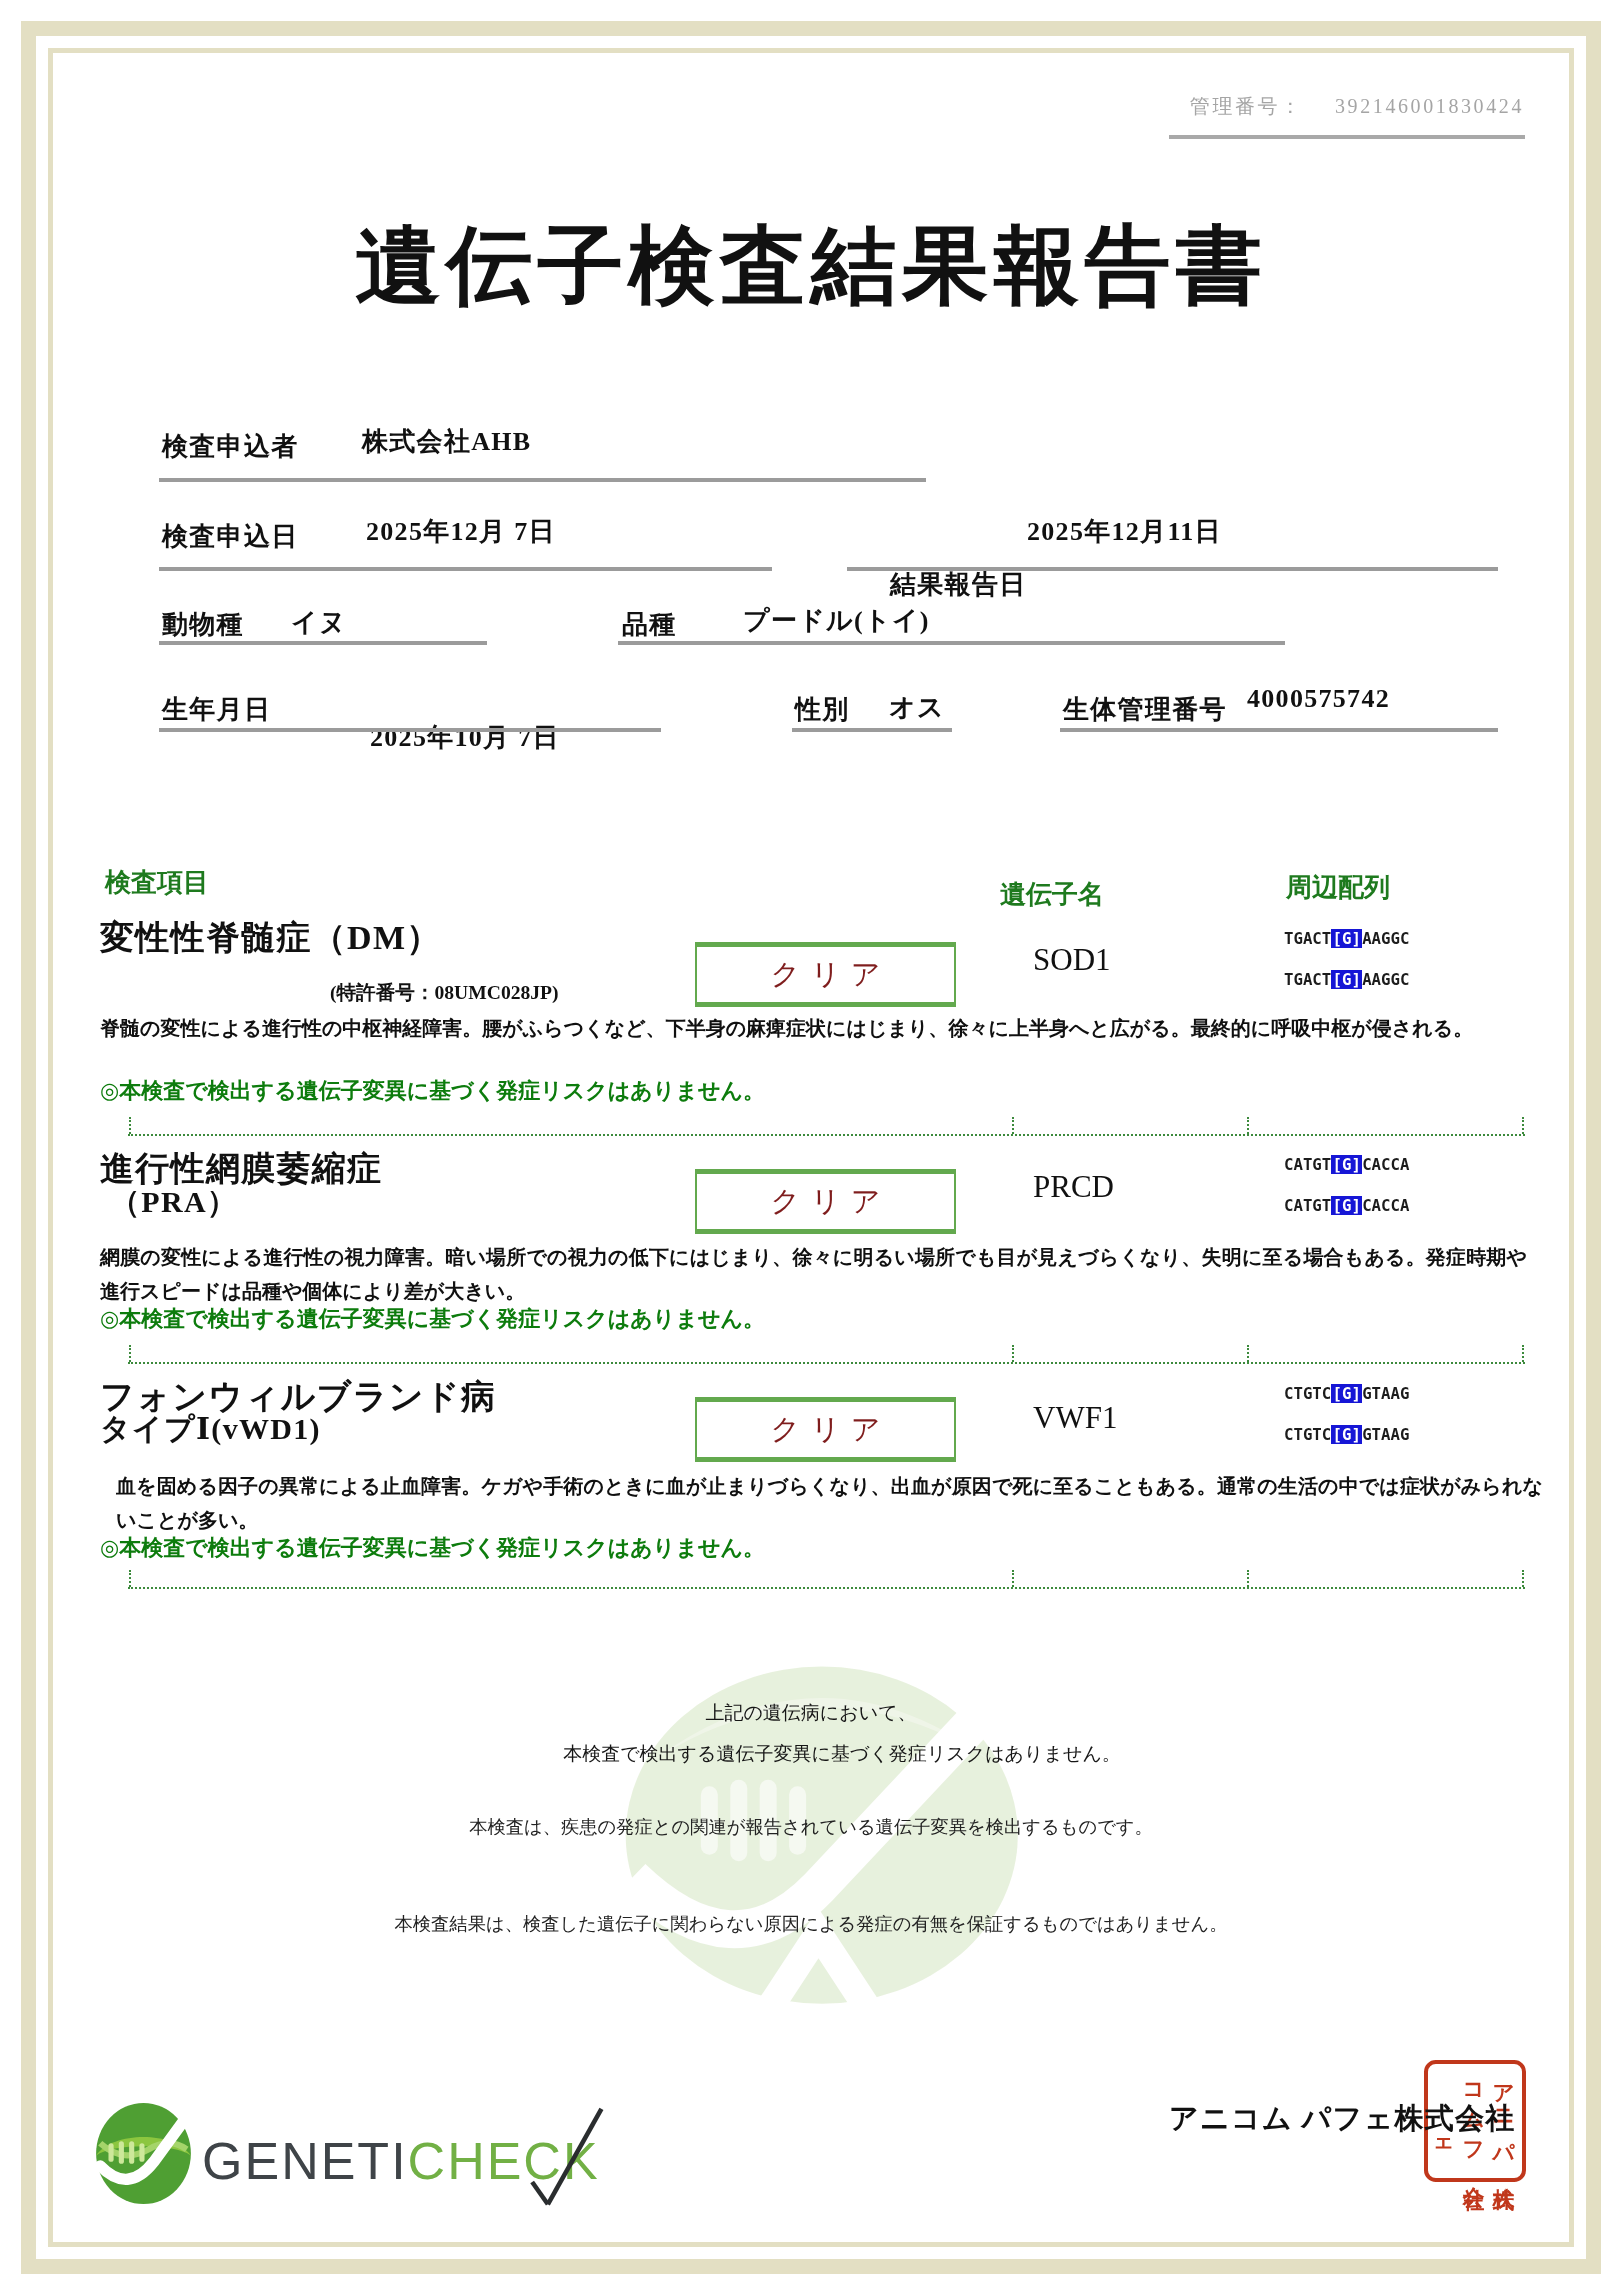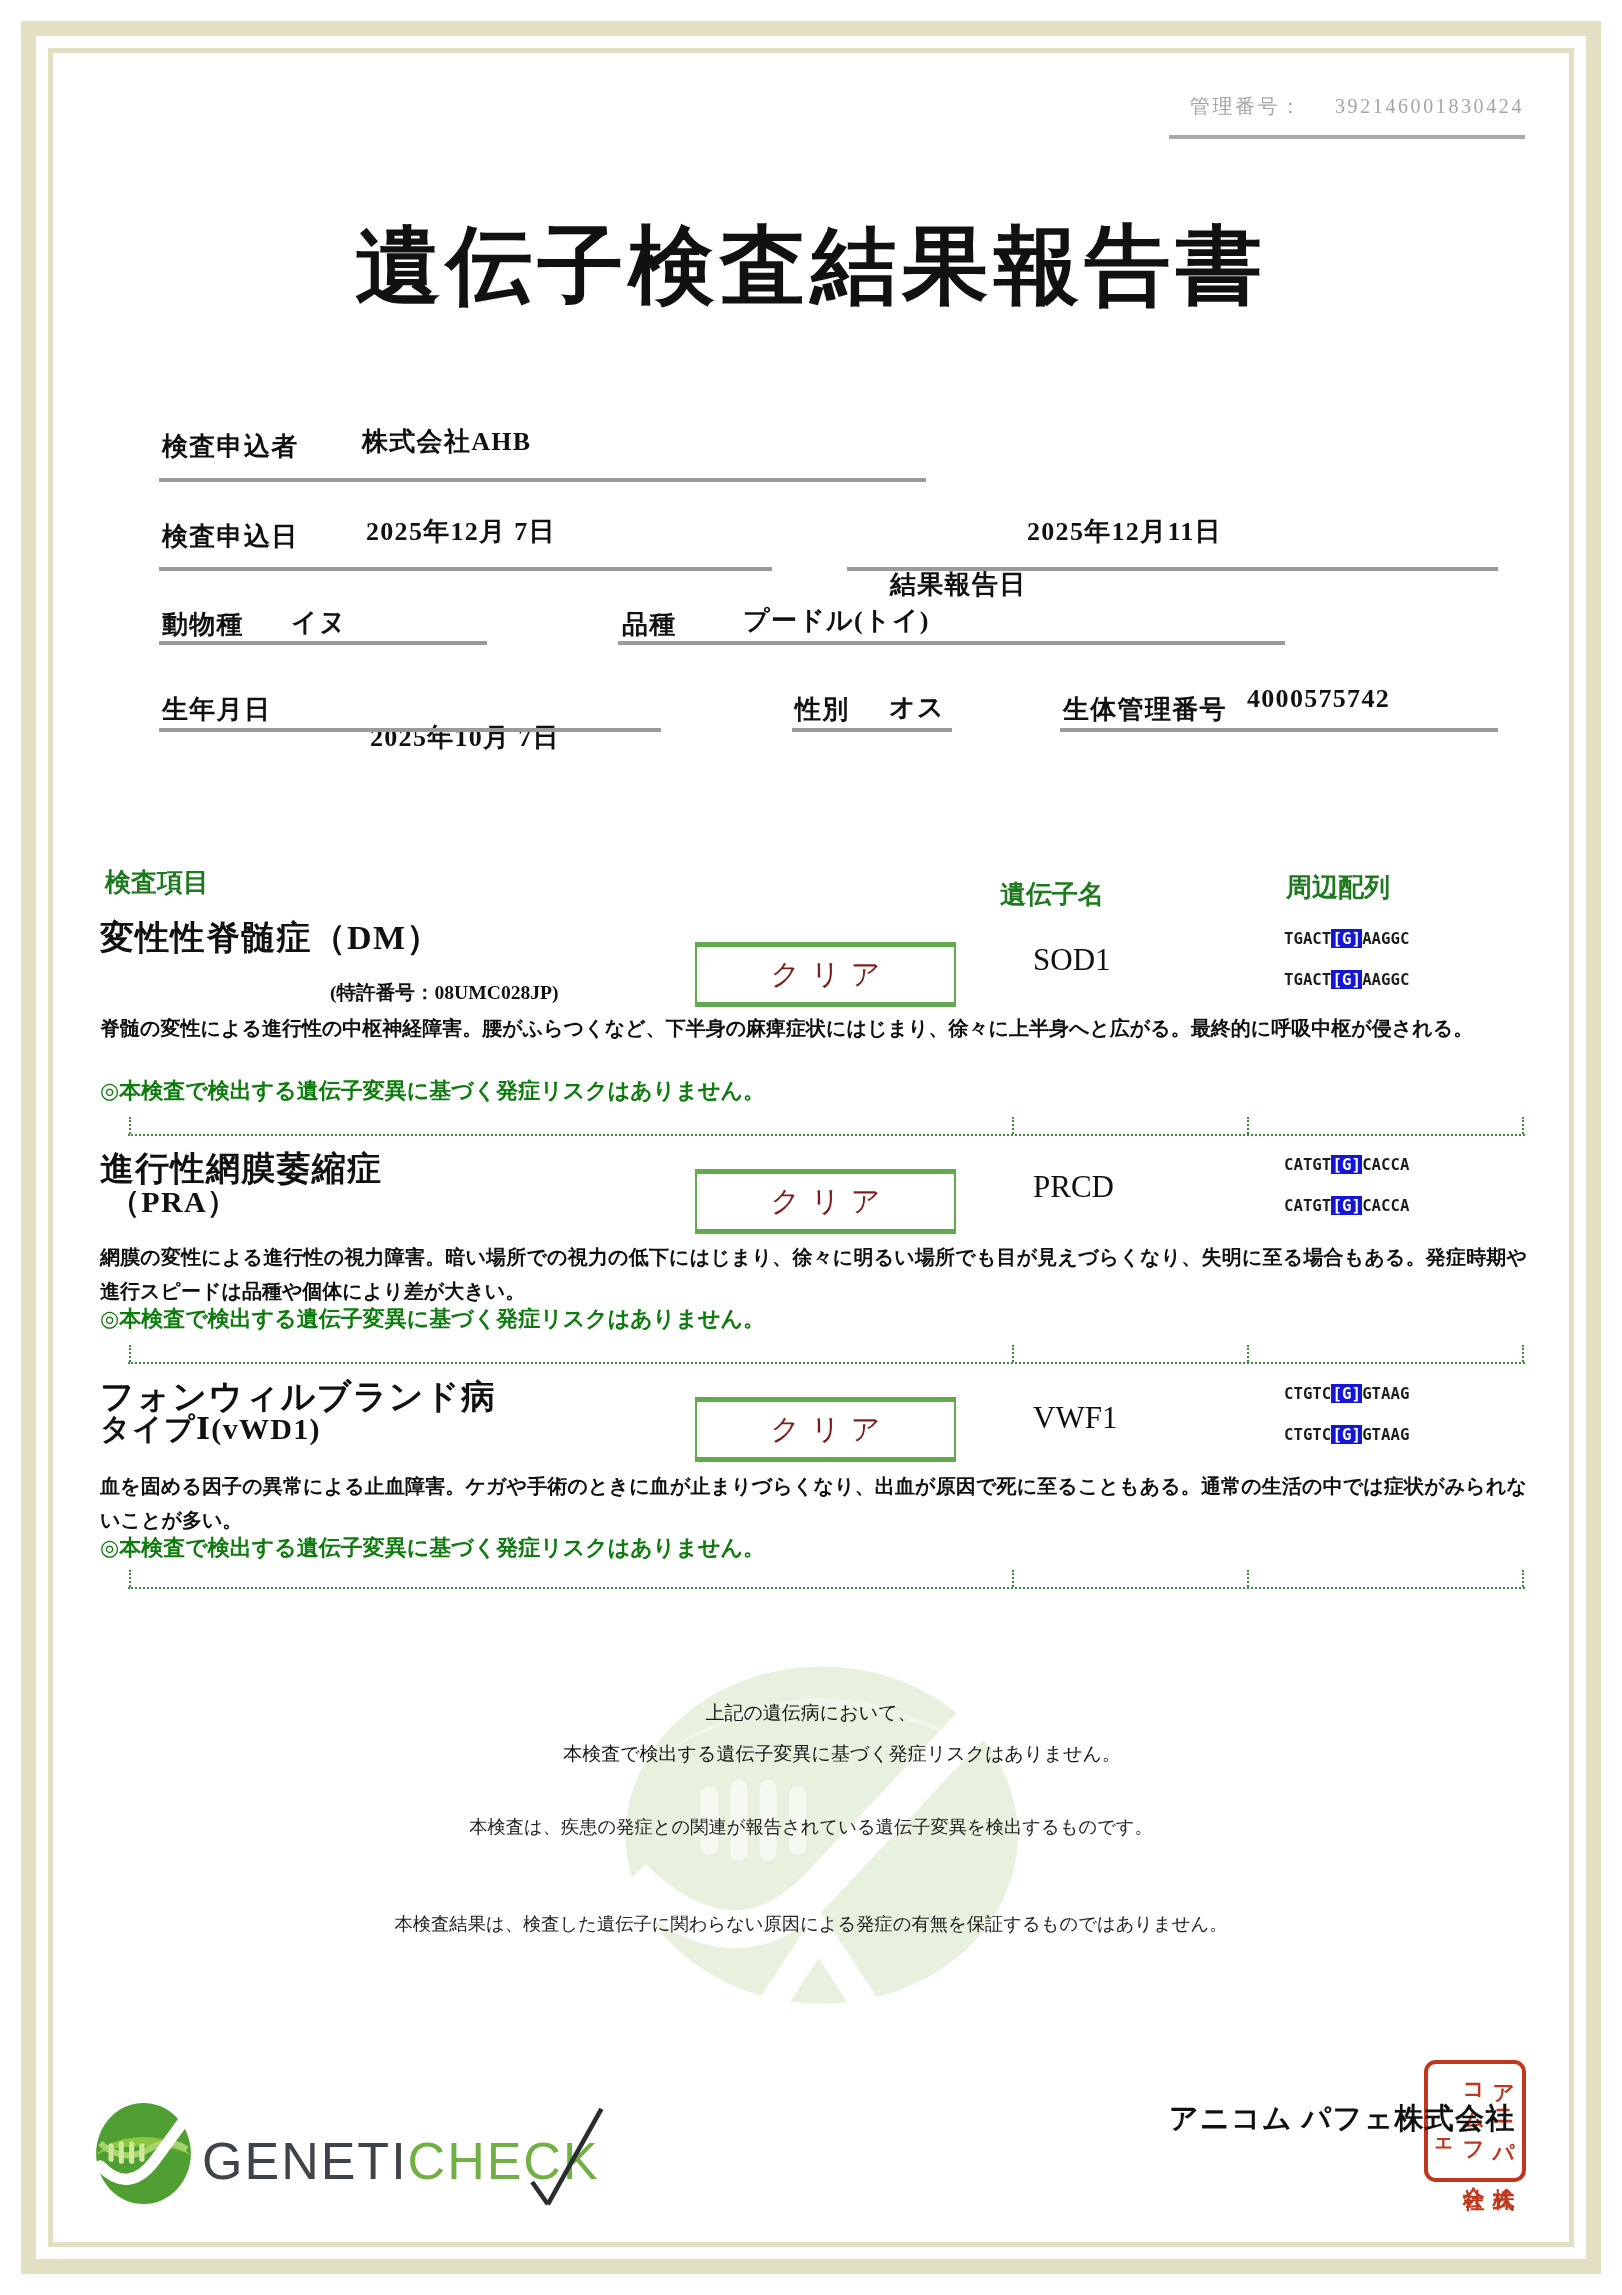--- a/index.html
+++ b/index.html
@@ -135,21 +135,21 @@
   <div class="tick" style="left:1522px;top:1345px;"></div>
 
   <div class="abs disease" style="left:100px;top:1374px;">フォンウィルブランド病</div>
   <div class="abs disease2" style="left:100px;top:1409px;">タイプⅠ(vWD1)</div>
   <div class="clear-box" style="left:695px;top:1397px;">
     <span class="clear-text">クリア</span>
   </div>
   <div class="abs gene" style="left:1033px;top:1400px;">VWF1</div>
   <div class="abs seq" style="left:1284px;top:1384px;"><span>CTGTC</span><span class="var">[G]</span><span>GTAAG</span></div>
   <div class="abs seq" style="left:1284px;top:1425px;"><span>CTGTC</span><span class="var">[G]</span><span>GTAAG</span></div>
-  <div class="abs desc" style="left:100px;top:1469px;">血を固める因子の異常による止血障害。ケガや手術のときに血が止まりづらくなり、出血が原因で死に至ることもある。通常の生活の中では症状がみられないことが多い。</div>
+  <div class="abs desc" style="left:116px;top:1469px;">血を固める因子の異常による止血障害。ケガや手術のときに血が止まりづらくなり、出血が原因で死に至ることもある。通常の生活の中では症状がみられないことが多い。</div>
   <div class="abs note" style="left:100px;top:1533px;">◎本検査で検出する遺伝子変異に基づく発症リスクはありません。</div>
   <div class="dotline" style="top:1587px;"></div>
   <div class="tick" style="left:129px;top:1570px;"></div>
   <div class="tick" style="left:1012px;top:1570px;"></div>
   <div class="tick" style="left:1247px;top:1570px;"></div>
   <div class="tick" style="left:1522px;top:1570px;"></div>
 
   <svg class="abs" style="left:609px;top:1662px;opacity:.55;z-index:0;" width="419" height="366" viewBox="0 0 640 560">
     <ellipse cx="325" cy="265" rx="300" ry="258" fill="#d5e6c2"></ellipse>
     <path d="M55 160 Q325 -50 595 160 Q470 70 325 70 Q180 70 55 160 Z" fill="#e3eed6"></path>

